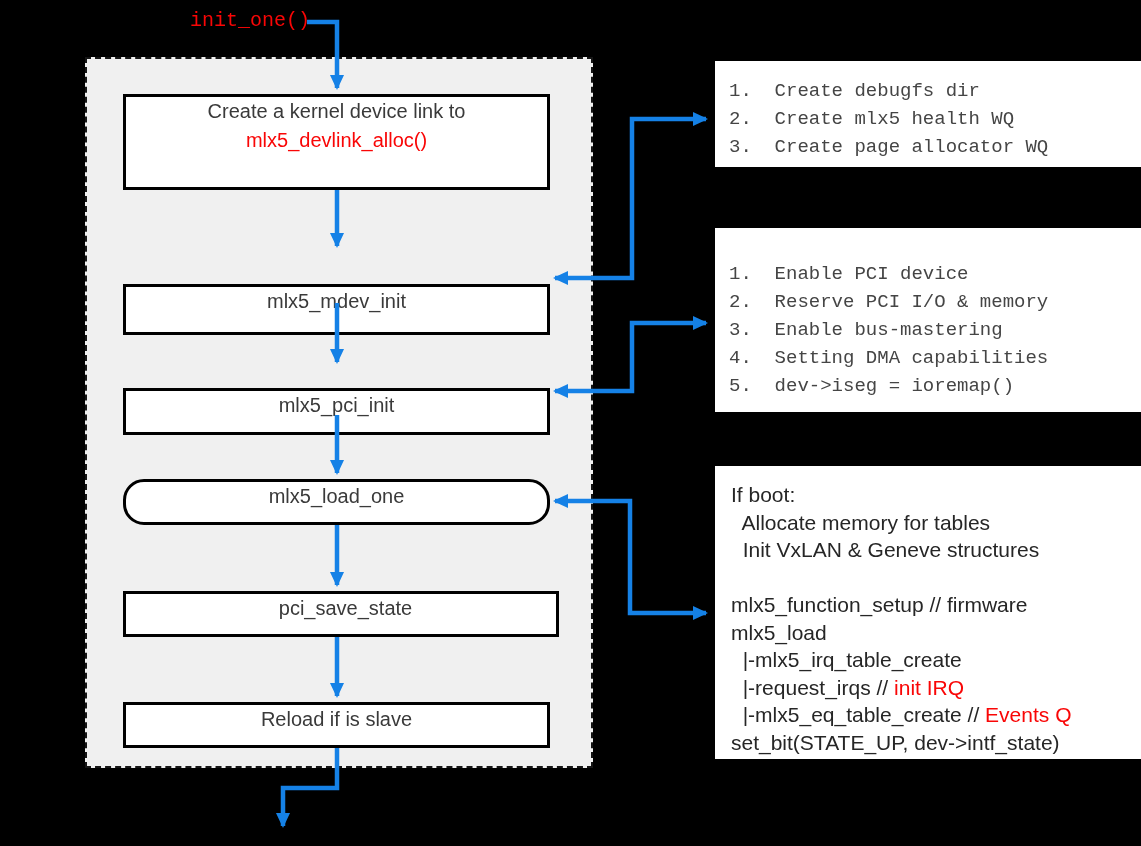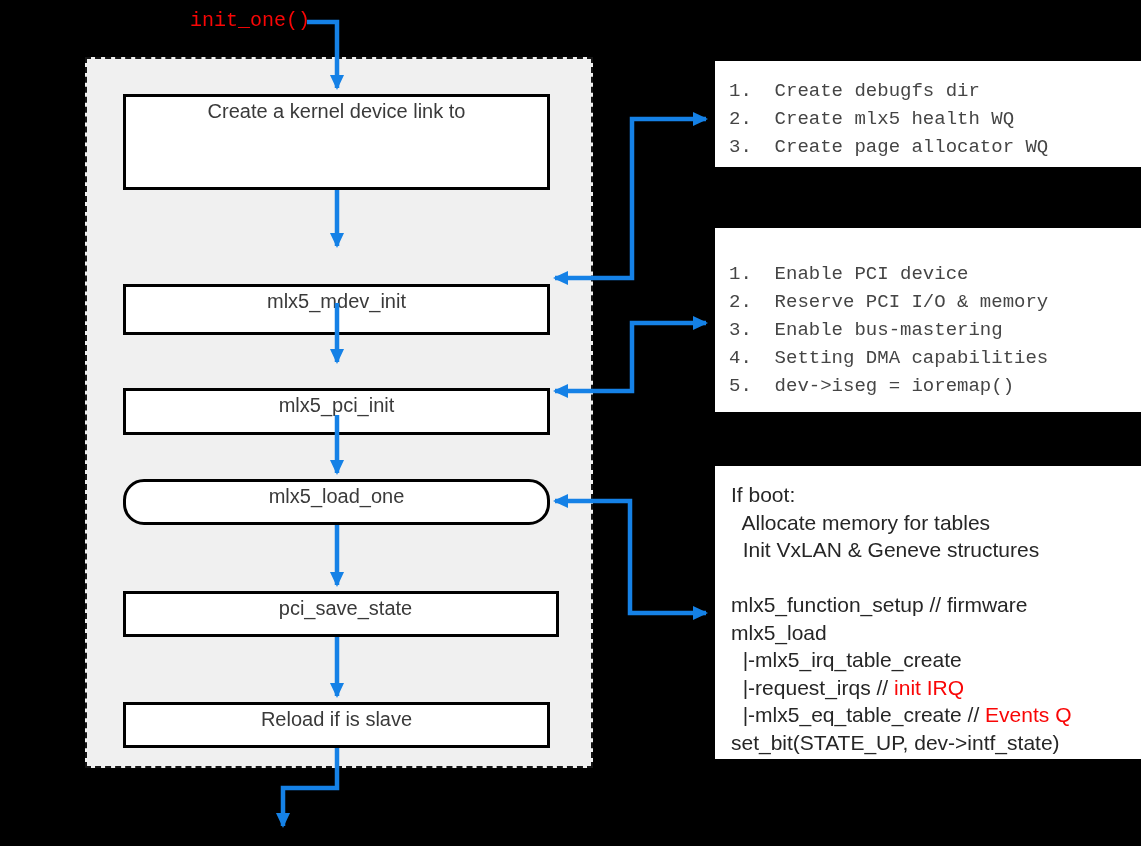--- a/index.html
+++ b/index.html
@@ -42,20 +42,21 @@
 <body>
 
 <div class="canvas">
 
   <div class="abs flow-container"></div>
 
   <div class="abs entry-label">init_one()</div>
 
   <div class="abs fbox fbox1">
     <div>Create a kernel device link to</div>
+    <div class="red">mlx5_devlink_alloc()</div>
   </div>
   <div class="abs fbox fbox2">
     <div>mlx5_mdev_init</div>
   </div>
   <div class="abs fbox fbox3">
     <div>mlx5_pci_init</div>
   </div>
   <div class="abs fbox fbox4">
     <div>mlx5_load_one</div>
   </div>

